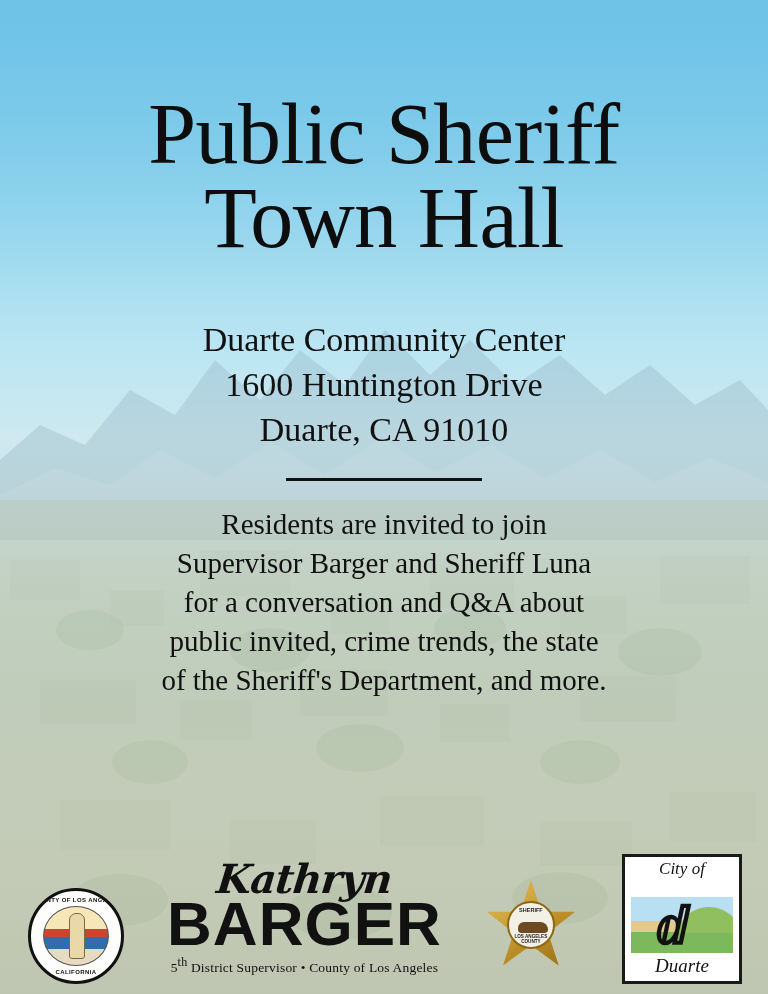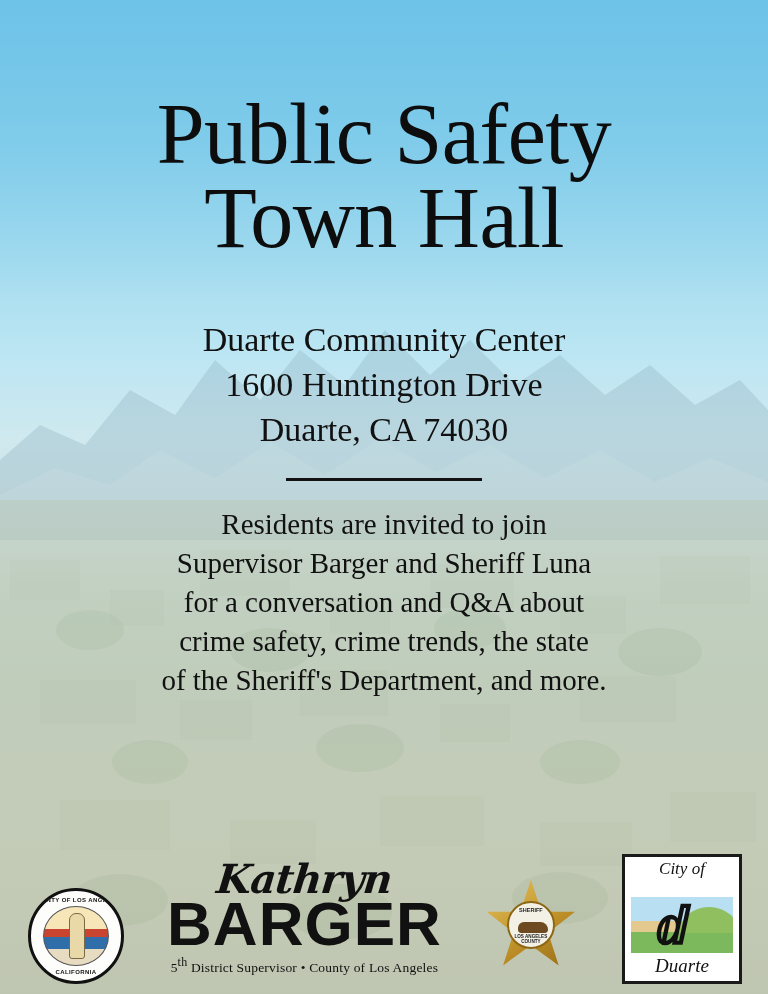--- a/index.html
+++ b/index.html
@@ -340,40 +340,40 @@
       <ellipse cx="340" cy="412" rx="52" ry="28"></ellipse>
       <ellipse cx="560" cy="398" rx="48" ry="26"></ellipse>
     </g>
   </svg>
 
   <div class="topglow"></div>
 
   <div class="content">
 
     <h1 class="title">
-      <span>Public Safety</span>
+      <span>Public Sheriff</span>
       <span class="line2">Town Hall</span>
     </h1>
 
     <div class="datetime">
     </div>
 
     <div class="venue">
       <div>Duarte Community Center</div>
       <div>1600 Huntington Drive</div>
-      <div>Duarte, CA 74030</div>
+      <div>Duarte, CA 91010</div>
     </div>
 
     <div class="rule"></div>
 
     <div class="blurb">
       <div>Residents are invited to join</div>
       <div>Supervisor Barger and Sheriff Luna</div>
       <div>for a conversation and Q&amp;A about</div>
-      <div>crime safety, crime trends, the state</div>
+      <div>public invited, crime trends, the state</div>
       <div>of the Sheriff's Department, and more.</div>
     </div>
   </div>
 
   <div class="logos">
 
     <div class="seal-wrap">
       <div class="seal">
         <div class="ring-text ring-top">COUNTY OF LOS ANGELES</div>
         <div class="inner"></div>

